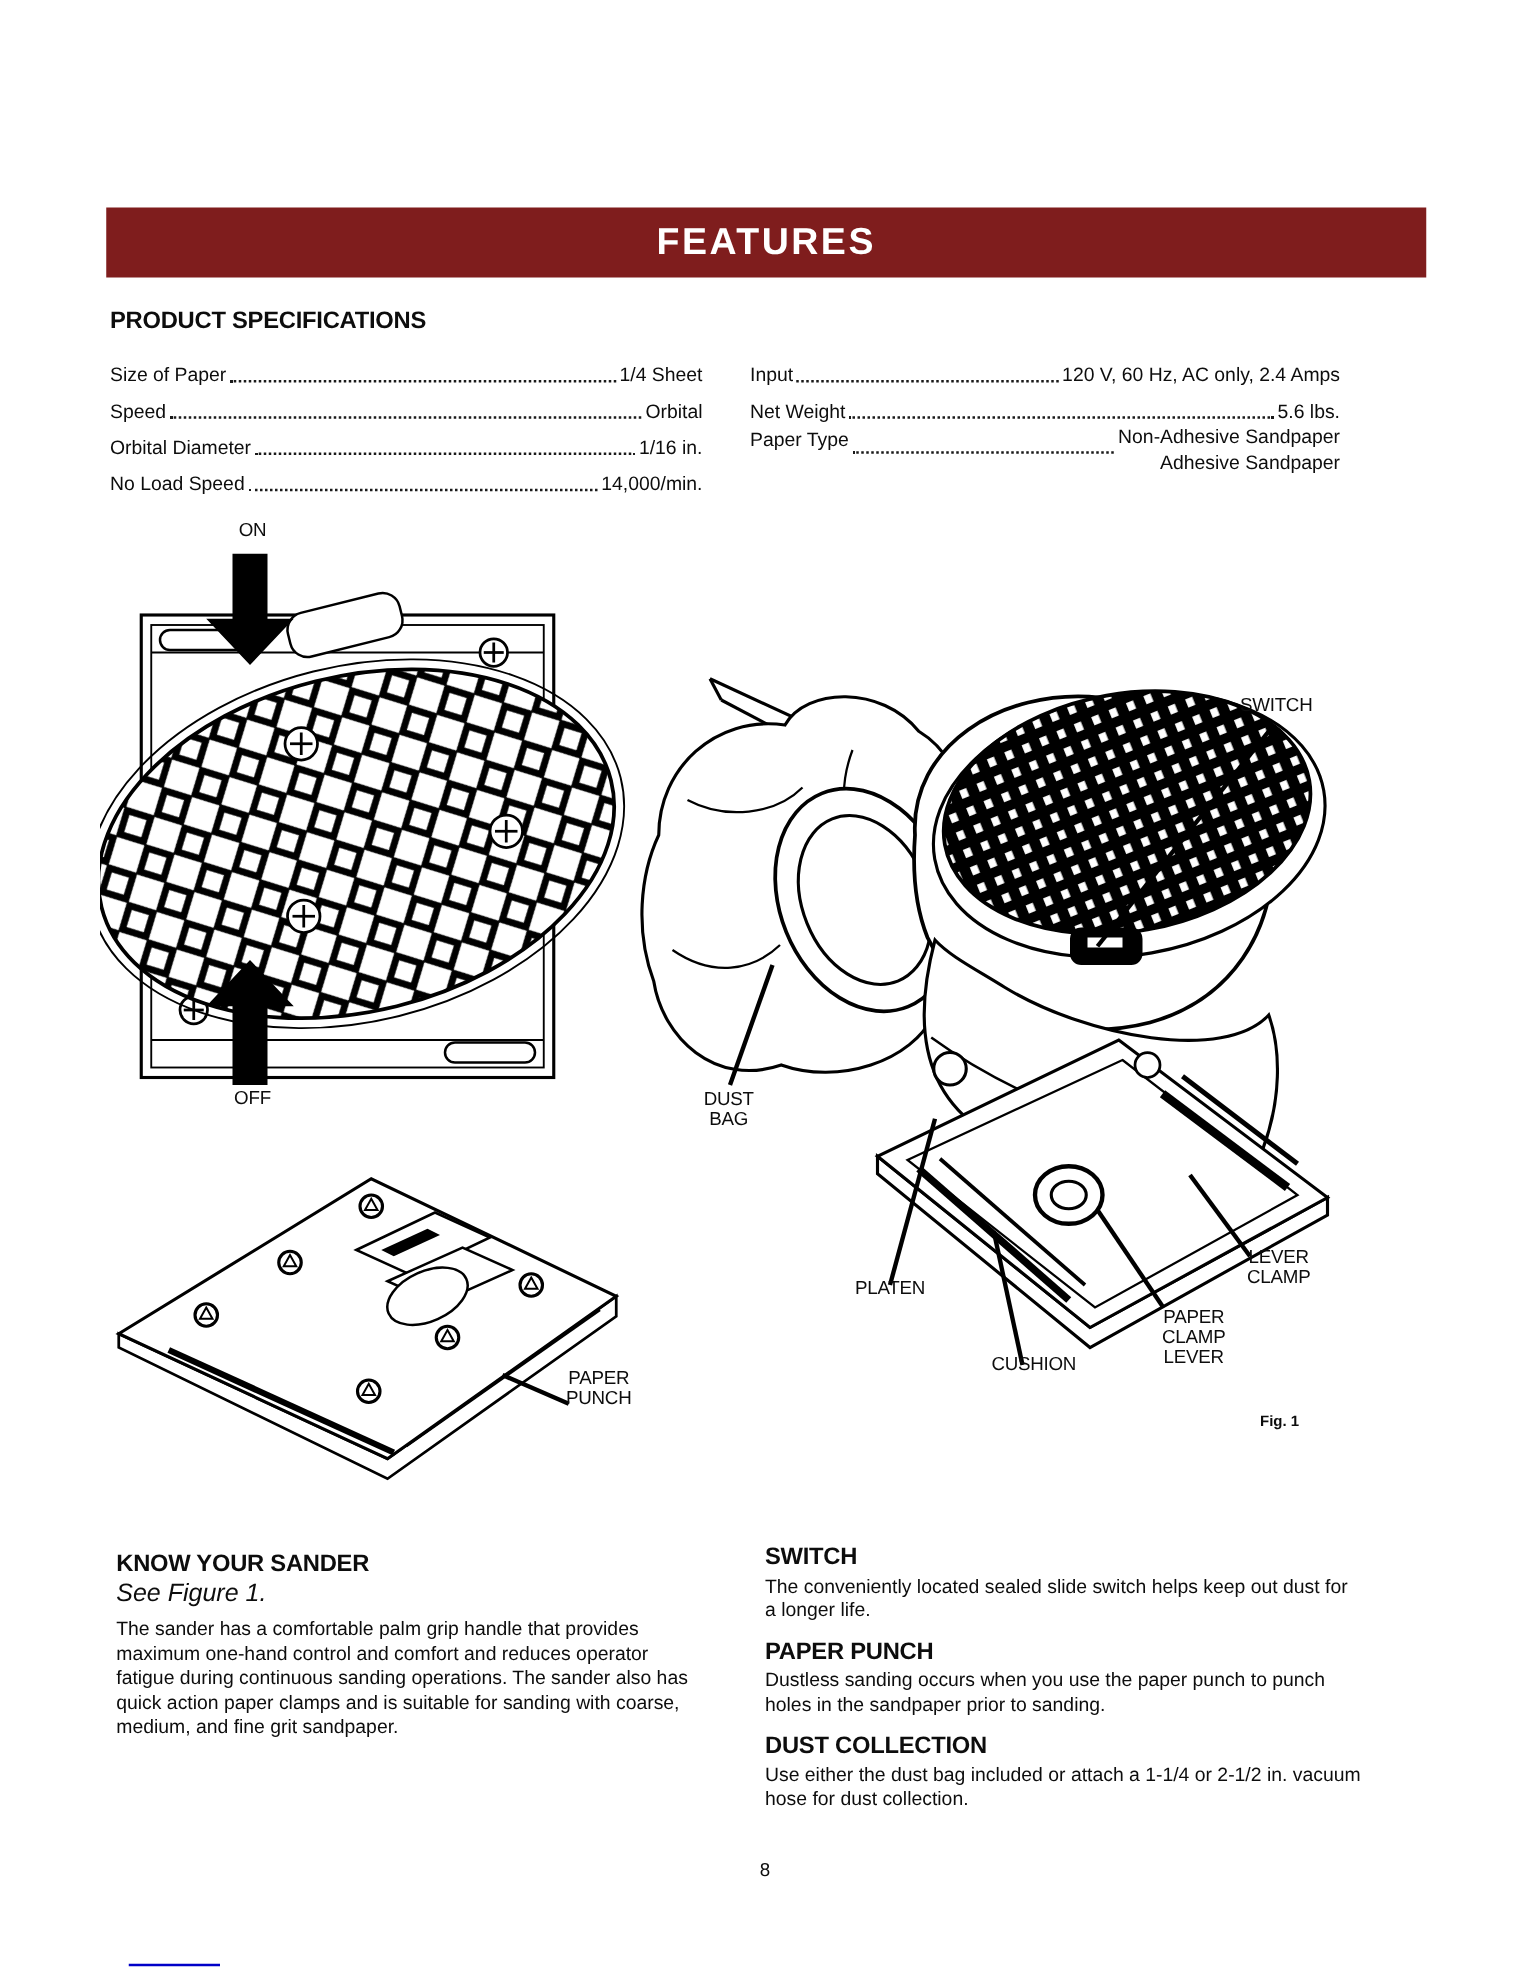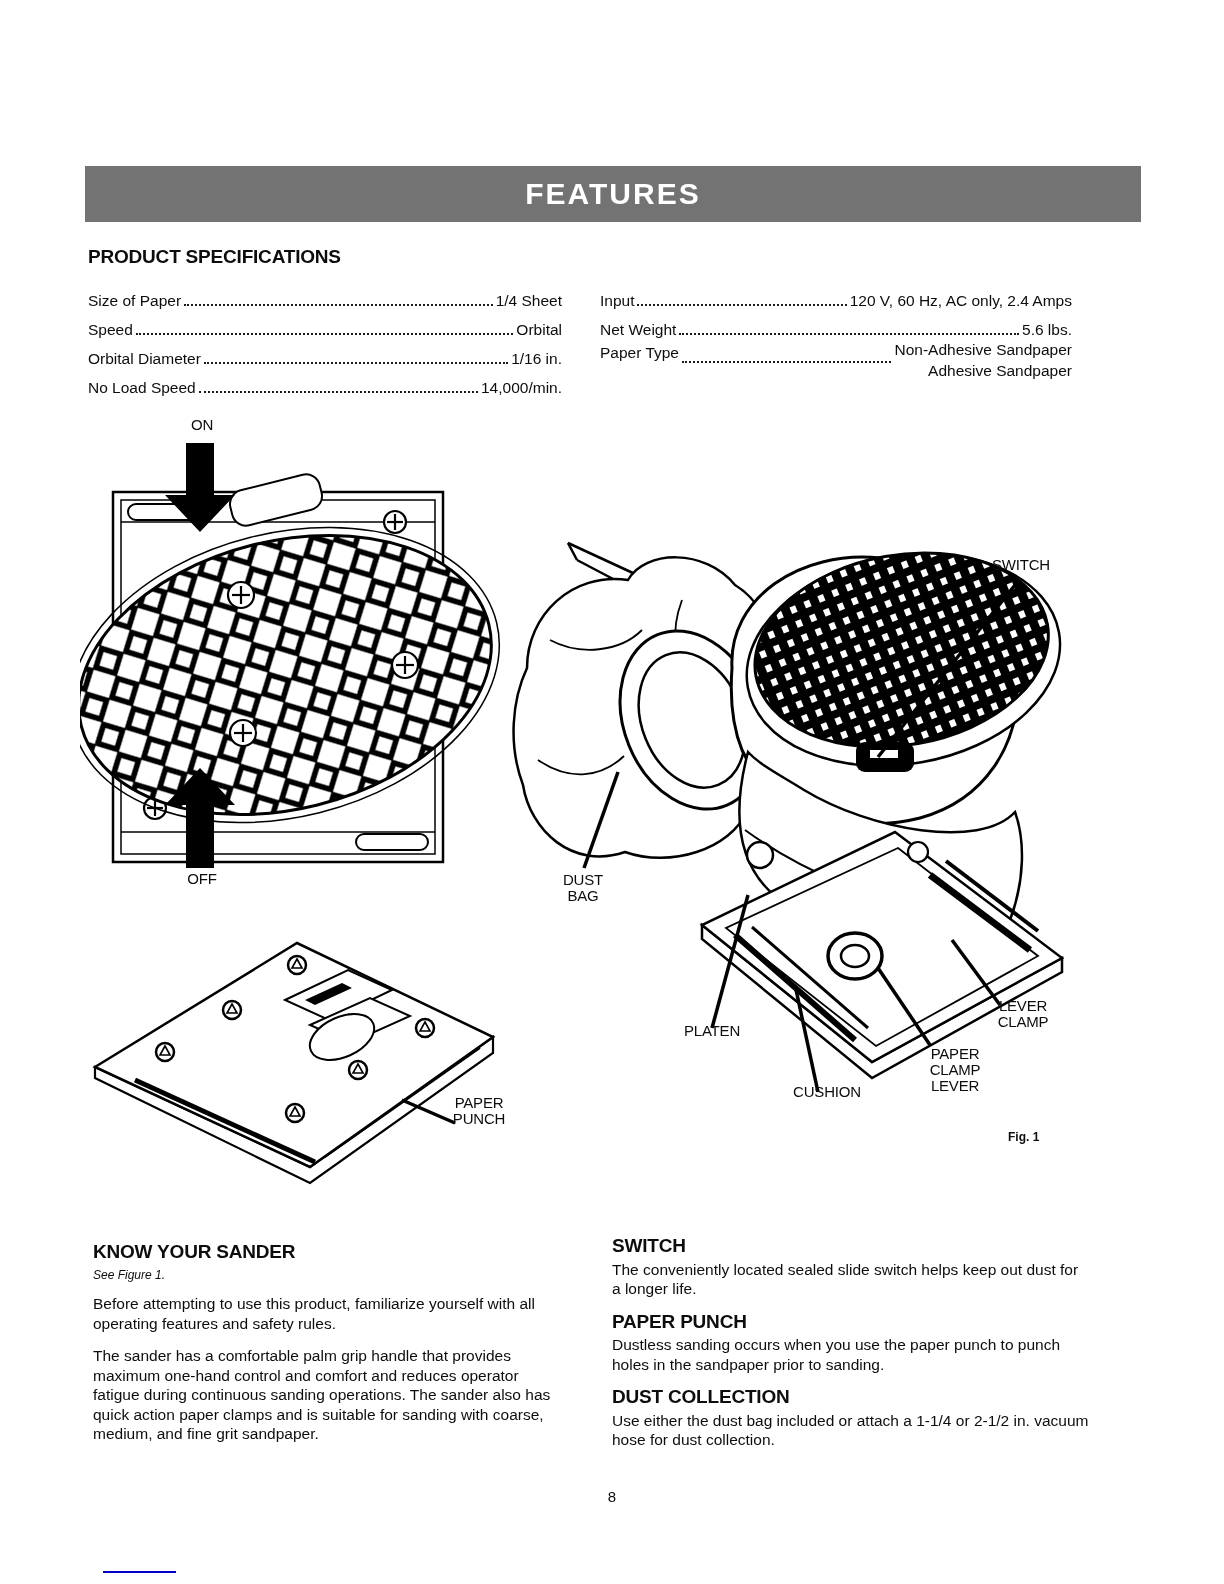--- a/index.html
+++ b/index.html
@@ -3,21 +3,21 @@
 <meta charset="utf-8">
 <style>
   html,body { margin:0; padding:0; background:#e8e8e8; }
   .page {
     position:relative; width:1224px; height:1584px; margin:0 auto;
     background:#ffffff; overflow:hidden;
     font-family:"Liberation Sans", sans-serif; color:#0d0d0d;
   }
   .header-bar {
     position:absolute; left:85px; top:166px; width:1056px; height:56px;
-    background:#737373; display:flex; align-items:center; justify-content:center;
+    background:#7f1d1d; display:flex; align-items:center; justify-content:center;
   }
   .header-title { color:#fff; font-size:30px; font-weight:bold; letter-spacing:2px; }
 
   .spec-heading {
     position:absolute; left:88px; top:246px;
     font-size:19px; font-weight:bold; letter-spacing:-0.2px;
   }
   .spec-col { position:absolute; top:281px; display:flex; flex-direction:column; }
   .spec-col.left  { left:88px;  width:474px; }
   .spec-col.right { left:600px; width:472px; }
@@ -35,21 +35,21 @@
     letter-spacing:-0.2px; text-align:center; color:#0d0d0d;
   }
   .fig-label.la { text-align:left; }
   .fig-caption { position:absolute; font-size:12px; font-weight:700; }
 
   .text-col { position:absolute; font-size:15.5px; line-height:19.5px; }
   .text-col.left  { left:93px;  top:1242px; width:470px; }
   .text-col.right { left:612px; top:1236px; width:478px; }
   .sec-heading { font-size:19px; font-weight:bold; letter-spacing:-0.2px; margin:0 0 4px 0; }
   .sec-heading.spaced { margin-top:13px; }
-  .sub-italic { font-style:italic; font-size:12px; margin:0 0 9px 0; }
+  .sub-italic { font-style:italic; font-size:20px; margin:0 0 9px 0; }
   .text-col p { margin:0 0 13px 0; }
 
   .page-num { position:absolute; left:0; top:1488px; width:100%; text-align:center; font-size:15px; }
   .blue-line { position:absolute; left:103px; top:1571px; width:73px; height:2px; background:#0000c8; }
 </style>
 </head>
 <body>
 
 <div class="page">
 
@@ -253,21 +253,20 @@
     <div class="fig-label" style="left:702px; top:684px; width:90px;">CUSHION</div>
     <div class="fig-label" style="left:844px; top:646px; width:62px;">PAPER CLAMP LEVER</div>
     <div class="fig-label" style="left:912px; top:598px; width:62px;">LEVER CLAMP</div>
     <div class="fig-label" style="left:368px; top:695px; width:62px;">PAPER PUNCH</div>
     <div class="fig-caption" style="left:928px; top:730px;">Fig. 1</div>
   </div>
 
   <div class="text-col left">
     <div class="sec-heading">KNOW YOUR SANDER</div>
     <div class="sub-italic">See Figure 1.</div>
-    <p>Before attempting to use this product, familiarize yourself with all operating features and safety rules.</p>
     <p>The sander has a comfortable palm grip handle that provides maximum one-hand control and comfort and reduces operator fatigue during continuous sanding operations. The sander also has quick action paper clamps and is suitable for sanding with coarse, medium, and fine grit sandpaper.</p>
   </div>
 
   <div class="text-col right">
     <div class="sec-heading">SWITCH</div>
     <p>The conveniently located sealed slide switch helps keep out dust for a longer life.</p>
     <div class="sec-heading spaced">PAPER PUNCH</div>
     <p>Dustless sanding occurs when you use the paper punch to punch holes in the sandpaper prior to sanding.</p>
     <div class="sec-heading spaced">DUST COLLECTION</div>
     <p>Use either the dust bag included or attach a 1-1/4 or 2-1/2 in. vacuum hose for dust collection.</p>

